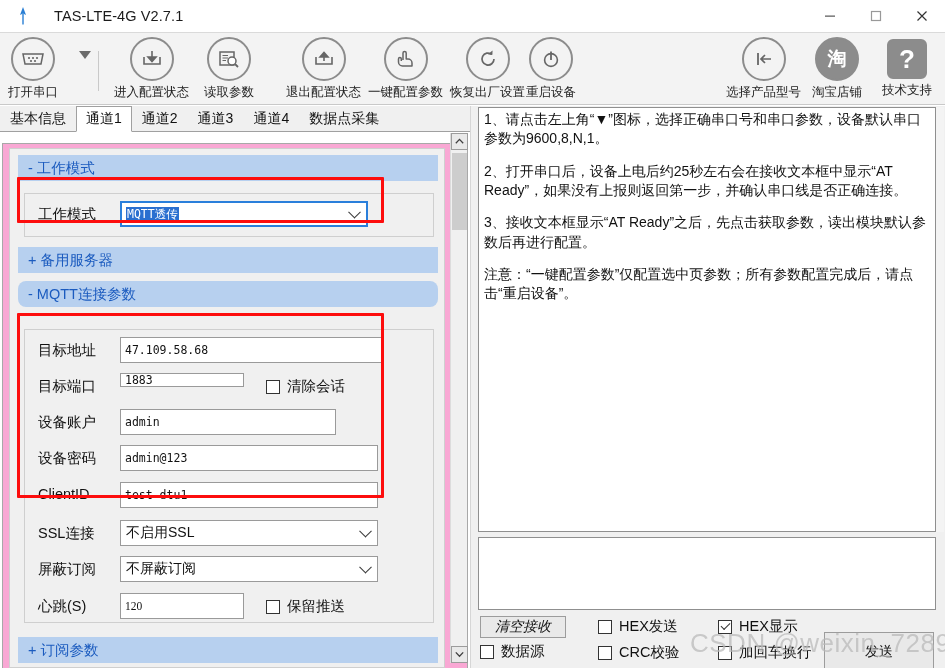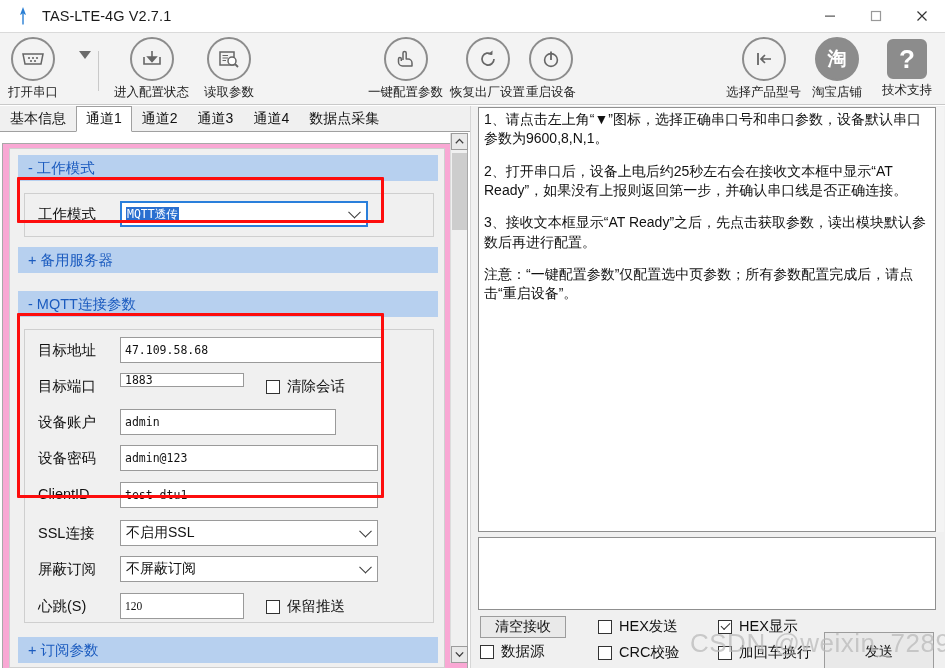--- a/index.html
+++ b/index.html
@@ -14,21 +14,21 @@
     position: relative;
     width: 945px; height: 668px;
     background: #ffffff;
     overflow: hidden;
   }
 
   
   .titlebar {
     position: absolute; left: 0; top: 0; width: 945px; height: 32px;
     background: #ffffff;
-    display: flex; align-items: center;
+    display: flex; align-items: center; gap: 12px;
   }
   .title-icon {
     width: 22px; height: 22px; margin-left: 12px; margin-right: 8px;
     display: flex; align-items: center; justify-content: center;
   }
   .title-text {
     font-size: 14.5px; color: #1b1b1b; letter-spacing: .1px;
     font-family: "Liberation Sans", sans-serif;
   }
   .win-btns { margin-left: auto; display: flex; height: 32px; }
@@ -305,20 +305,29 @@
         <svg width="26" height="22" viewBox="0 0 26 22">
           <rect x="4" y="4" width="14" height="13" fill="none" stroke="#666" stroke-width="1.5"></rect>
           <path d="M6.5 7.5 H12 M6.5 10 H12 M6.5 12.5 H10" stroke="#666" stroke-width="1.2"></path>
           <circle cx="16" cy="13" r="4" fill="#fff" stroke="#666" stroke-width="1.5"></circle>
           <path d="M19 16 L22 19" stroke="#666" stroke-width="1.8"></path>
         </svg>
       </div>
       <div class="tb-label">读取参数</div>
     </div>
 
+    <div class="tb-item" style="left:286px;">
+      <div class="tb-ico">
+        <svg width="26" height="22" viewBox="0 0 26 22">
+          <path d="M5 9 L5 16 L21 16 L21 9" fill="none" stroke="#666" stroke-width="1.6"></path>
+          <path d="M13 13 L13 5 M9 9 L13 4.5 L17 9 Z" fill="#666" stroke="#666" stroke-width="1.6"></path>
+        </svg>
+      </div>
+      <div class="tb-label">退出配置状态</div>
+    </div>
 
     <div class="tb-item" style="left:368px;">
       <div class="tb-ico">
         <svg width="24" height="24" viewBox="0 0 24 24">
           <path d="M9 13 L9 6 a1.6 1.6 0 0 1 3.2 0 L12.2 12 L14 12 a4 4 0 0 1 4 4 L18 19 L8.5 19 a4 4 0 0 1 -4 -4 L4.5 12 a1.4 1.4 0 0 1 2.8 0 L7.3 14" fill="none" stroke="#666" stroke-width="1.5" stroke-linejoin="round"></path>
         </svg>
       </div>
       <div class="tb-label">一键配置参数</div>
     </div>
 
@@ -387,21 +396,21 @@
 
       <div class="fld-label" style="left:28px; top:56px;">工作模式</div>
 
       <div class="combo focused" style="left:110px; top:52px; width:248px; height:26px;">
         <span class="sel-text">MQTT透传</span>
         <span class="caret"></span>
       </div>
 
       <div class="section-hdr" style="top:98px;">+ 备用服务器</div>
 
-      <div class="section-hdr" style="top:142px;">- MQTT连接参数</div>
+      <div class="section-hdr" style="top:132px;border-radius:8px;">- MQTT连接参数</div>
 
       <div class="group-box" style="left:14px; top:180px; width:410px; height:294px;"></div>
 
       <div class="fld-label" style="left:28px; top:192px;">目标地址</div>
       <div class="txtbox" style="left:110px; top:188px; width:262px; height:26px;">47.109.58.68</div>
 
       <div class="fld-label" style="left:28px; top:228px;">目标端口</div>
       <div class="txtbox" style="left:110px; top:224px; width:124px; height:14px;">1883</div>
       <div class="cb-row" style="left:256px; top:228px;">
         <span class="cbox"></span>
@@ -461,21 +470,21 @@
     <p class="recv-p">1、请点击左上角“▼”图标，选择正确串口号和串口参数，设备默认串口参数为9600,8,N,1。</p>
     <p class="recv-p">2、打开串口后，设备上电后约25秒左右会在接收文本框中显示“AT Ready”，如果没有上报则返回第一步，并确认串口线是否正确连接。</p>
     <p class="recv-p">3、接收文本框显示“AT Ready”之后，先点击获取参数，读出模块默认参数后再进行配置。</p>
     <p class="recv-p">注意：“一键配置参数”仅配置选中页参数；所有参数配置完成后，请点击“重启设备”。</p>
   </div>
   <div class="rscroll"></div>
 
   <div class="sendbox"></div>
 
   <div class="btmbar">
-    <div class="btn" style="left:8px; top:4px; width:86px; height:22px;">清空接收</div>
+    <div class="btn" style="left:8px; top:4px; width:86px; height:22px;font-style:italic;">清空接收</div>
 
     <div class="cb-row" style="left:8px; top:30px;">
       <span class="cbox"></span>
       <span>数据源</span>
     </div>
 
     <div class="cb-row" style="left:126px; top:5px;">
       <span class="cbox"></span>
       <span>HEX发送</span>
     </div>

